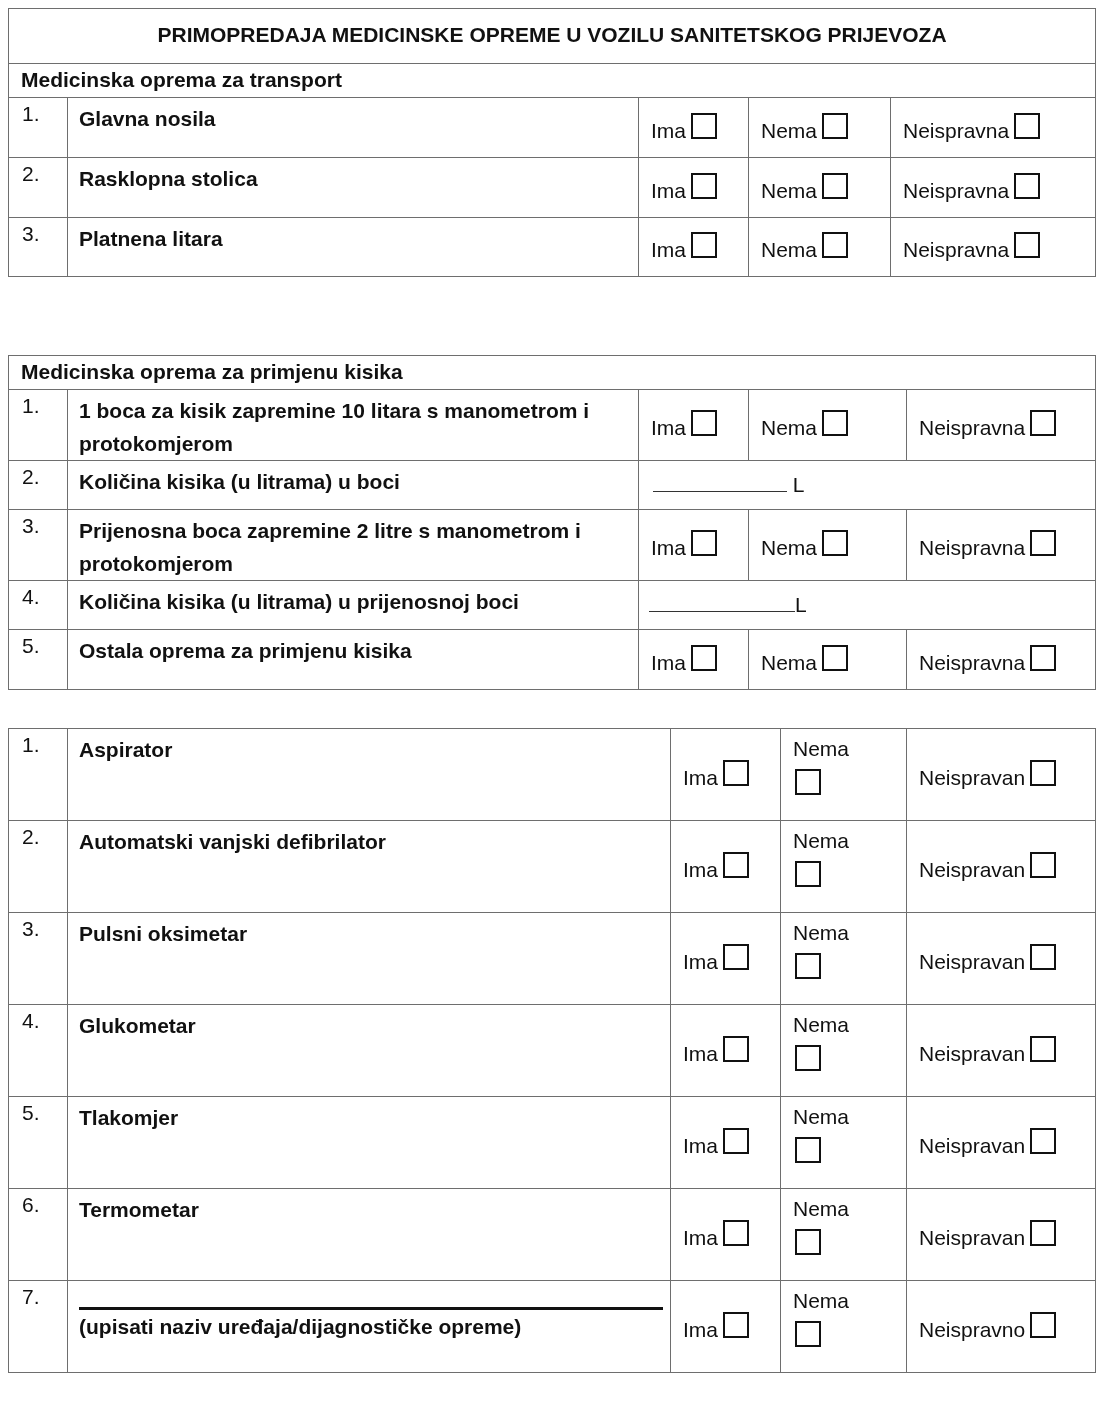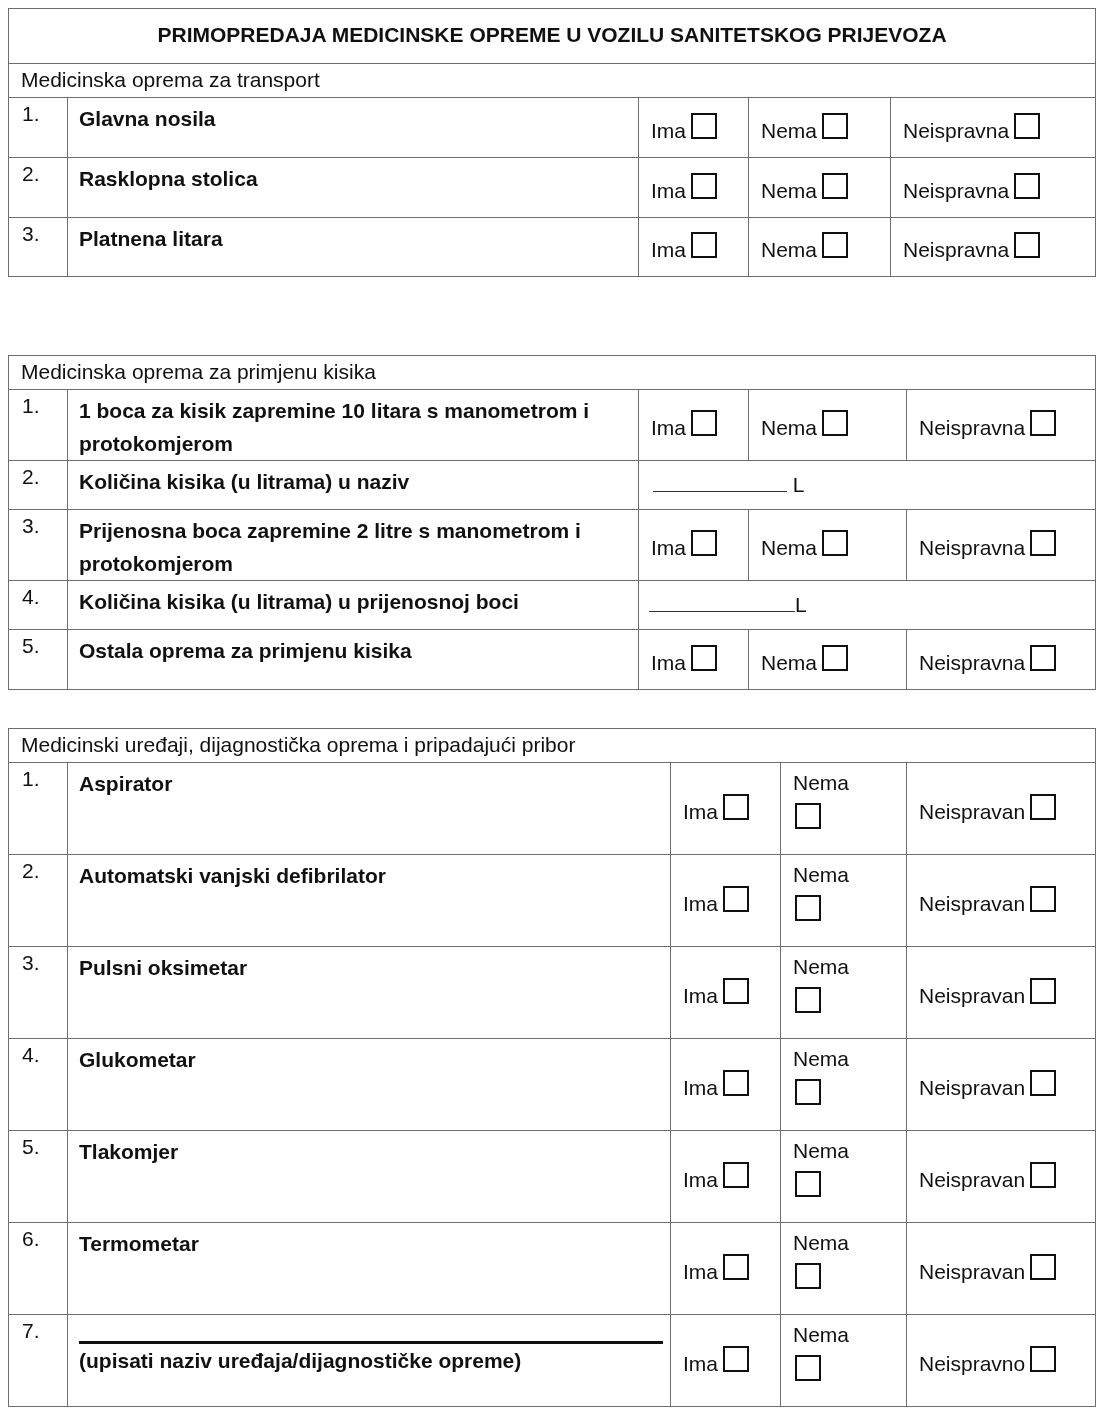--- a/index.html
+++ b/index.html
@@ -1,20 +1,20 @@
 <!DOCTYPE html>
 <html><head>
 <meta charset="utf-8">
 <style>
   html, body { margin:0; padding:0; background:#ffffff; }
   body { width:1102px; height:1413px; position:relative; font-family:"Liberation Sans", sans-serif; color:#111; overflow:hidden; }
   .tbl { position:absolute; left:8px; width:1087px; border-collapse:collapse; table-layout:fixed; }
   .tbl td { border:1.5px solid #6e6e6e; padding:0; vertical-align:top; font-size:21px; }
   .title-cell { text-align:center; font-weight:bold; font-size:28px; line-height:44px; padding:4px 10px 6px 10px !important; }
-  .sec-head { font-weight:normal; font-size:21px; padding:3px 12px 4px 12px !important; line-height:26px; }
+  .sec-head { font-weight:bold; font-size:21px; padding:3px 12px 4px 12px !important; line-height:26px; }
   .num { padding:4px 0 0 13px !important; }
   .name { padding:4px 0 0 11px !important; line-height:33px;font-weight:bold; }
   .opt { vertical-align:middle !important; padding-left:12px !important; white-space:nowrap;margin-left:12px; }
   .opt-inner { display:inline-flex; align-items:flex-end; }
   .cb { display:inline-block; width:26px; height:26px; border:2px solid #111; box-sizing:border-box; margin-left:5px; margin-bottom:4px; cursor:pointer; background:#fff; }
   .stack { vertical-align:top !important; padding:6px 0 0 12px !important; }
   .stack .lbl { display:block; line-height:28px; }
   .stack .cb { margin-left:2px; margin-top:6px; }
   .fill { vertical-align:middle !important; padding-left:14px !important; }
   .blank { display:inline-block; border-bottom:1.5px solid #333; height:18px; vertical-align:baseline; }
@@ -113,21 +113,21 @@
             <span>Nema</span>
             <span class="cb"></span>
           </span></td>
     <td class="opt"><span class="opt-inner">
             <span>Neispravna</span>
             <span class="cb"></span>
           </span></td>
   </tr>
   <tr style="height:49px">
     <td class="num">2.</td>
-    <td class="name">Količina kisika (u litrama) u naziv</td>
+    <td class="name">Količina kisika (u litrama) u boci</td>
     <td colspan="3" class="fill"><span class="blank" style="width:134px"></span> <span>L</span></td>
   </tr>
   <tr style="height:66px">
     <td class="num">3.</td>
     <td class="name">Prijenosna boca zapremine 2 litre s manometrom i protokomjerom</td>
     <td class="opt"><span class="opt-inner">
             <span>Ima</span>
             <span class="cb"></span>
           </span></td>
     <td class="opt"><span class="opt-inner">
@@ -165,23 +165,20 @@
 
 <table class="tbl" style="top:728px;">
   <colgroup>
       <col style="width:59px">
       <col style="width:603px">
       <col style="width:110px">
       <col style="width:126px">
       <col style="width:189px">
     </colgroup>
   <tbody>
-      <tr>
-        <td colspan="5" class="sec-head">Medicinski uređaji, dijagnostička oprema i pripadajući pribor</td>
-      </tr>
 
   <tr style="height:92px">
     <td class="num">1.</td>
     <td class="name">Aspirator</td>
     <td class="opt"><span class="opt-inner">
             <span>Ima</span>
             <span class="cb"></span>
           </span></td>
     <td class="stack"><span class="lbl">Nema</span><span class="cb"></span></td>
     <td class="opt"><span class="opt-inner">

